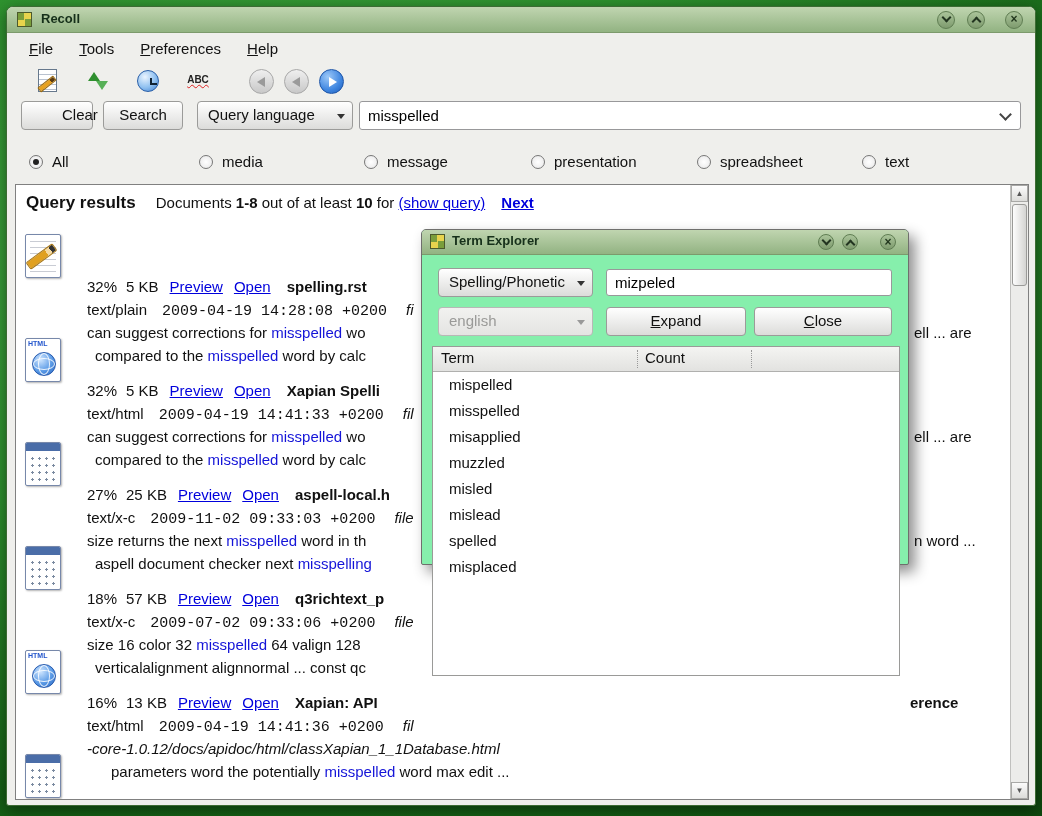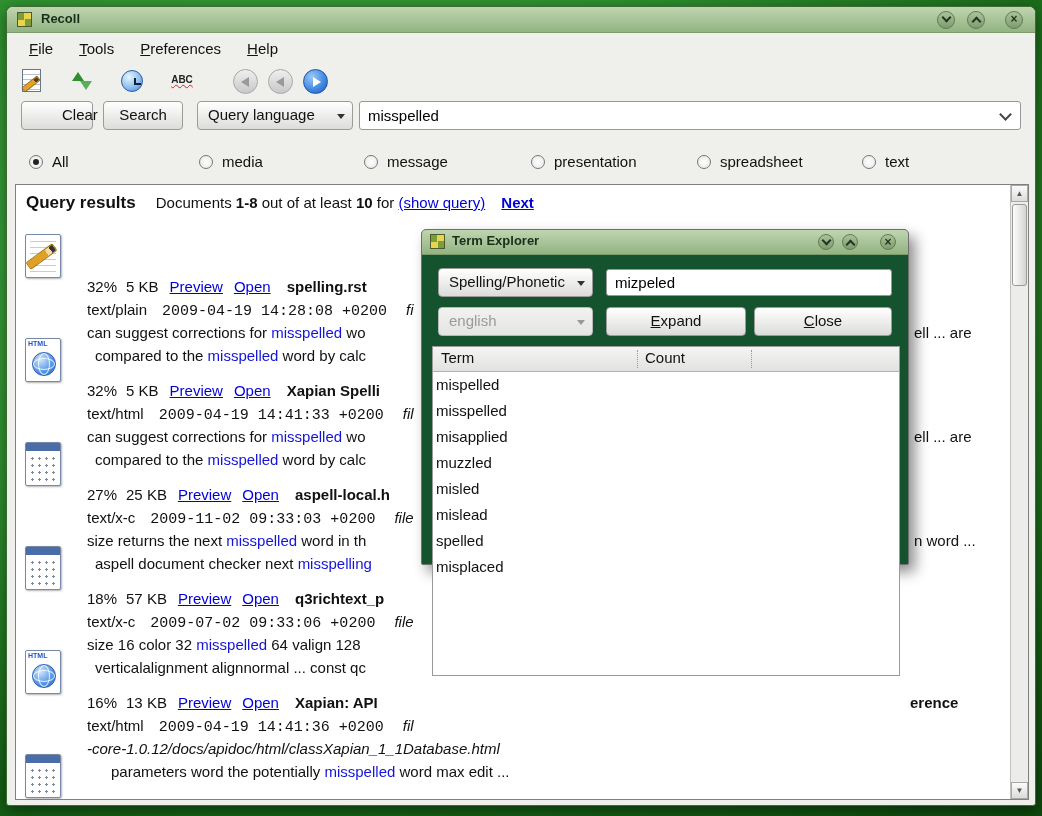--- a/index.html
+++ b/index.html
@@ -27,21 +27,21 @@
   .chev.up   { transform:rotate(-135deg); margin-top:6px; }
 
   
   .menubar { position:absolute; top:27px; left:0; right:0; height:28px;
     display:flex; align-items:center; padding-left:12px; gap:6px; }
   .menu-item { padding:3px 10px; cursor:pointer; }
   .mn { text-decoration:underline; }
 
   
   .toolbar { position:absolute; top:57px; left:0; right:0; height:34px;
-    display:flex; align-items:center; padding-left:12px; gap:24px; }
+    display:flex; align-items:center; padding-left:28px; gap:24px; }
   .tool { width:26px; height:26px; position:relative; cursor:pointer; }
   .t-doc { position:absolute; left:3px; top:1px; width:19px; height:23px; background:#fff;
     border:1px solid #66788c;
     background-image:repeating-linear-gradient(180deg, transparent 0 4px, #b9c2cf 4px 5px); }
   .t-pencil { position:absolute; left:2px; top:13px; width:20px; height:6px;
     background:linear-gradient(90deg,#e8a21f 0 75%, #5a3a10 75%); border:1px solid #9c6b10;
     transform:rotate(-38deg); border-radius:1px; }
   .sort-tri-u { position:absolute; left:3px; top:4px; width:0; height:0;
     border-left:6px solid transparent; border-right:6px solid transparent; border-bottom:9px solid #2f8f2f; }
   .sort-tri-d { position:absolute; left:11px; top:13px; width:0; height:0;
@@ -139,21 +139,21 @@
   .sc-btn { position:absolute; left:0; width:17px; height:17px;
     background:linear-gradient(#fbfbfb,#dcdcda); border:1px solid #a8a8a6;
     text-align:center; line-height:15px; font-size:8px; color:#555; cursor:pointer; }
   .sc-up { top:0; } .sc-down { bottom:0; }
   .sc-thumb { position:absolute; left:1px; top:19px; width:15px; height:82px;
     background:linear-gradient(90deg,#fdfdfd,#d4d4d2); border:1px solid #9a9a98;
     border-radius:3px; cursor:pointer; }
 
   
   .dialog { position:absolute; left:414px; top:222px; width:488px; height:336px;
-    background:#14532d; border:1px solid #6f6f6d; border-radius:5px 5px 2px 2px;
+    background:#86efac; border:1px solid #6f6f6d; border-radius:5px 5px 2px 2px;
     box-shadow:6px 7px 14px rgba(0,0,0,.45); z-index:20; }
   .dialog .titlebar { height:25px; border-radius:4px 4px 0 0; }
   .dialog .tb-icon { left:8px; top:4px; }
   .dialog .tb-title { left:30px; top:3px; }
   .dialog .tb-btn { width:16px; height:16px; }
   #dlg-mode { left:16px; top:38px; width:155px; }
   .dlg-input { position:absolute; left:184px; top:39px; width:286px; height:27px;
     background:#fff; border:1px solid #98989a; border-radius:3px; padding:0 8px; font:inherit; }
   #dlg-lang { left:16px; top:77px; width:155px; color:#9a9a98;
     background:linear-gradient(#f2f2f0,#e4e4e2); border-color:#b8b8b6; }
@@ -161,21 +161,21 @@
   #btn-expand { left:184px; top:77px; width:140px; }
   #btn-close { left:332px; top:77px; width:138px; }
   .termtable { position:absolute; left:10px; top:116px; width:468px; height:330px;
     background:#fff; border:1px solid #9a9a98; }
   .tt-header { height:25px; background:linear-gradient(#f4f4f2,#e2e2e0);
     border-bottom:1px solid #b0b0ae; position:relative; }
   .tt-h1 { position:absolute; left:8px; top:2px; }
   .tt-h2 { position:absolute; left:212px; top:2px; }
   .tt-sep1 { position:absolute; left:204px; top:3px; bottom:3px; border-left:1px dotted #999; }
   .tt-sep2 { position:absolute; left:318px; top:3px; bottom:3px; border-left:1px dotted #999; }
-  .tt-row { height:26px; line-height:26px; padding-left:3px; cursor:default; }
+  .tt-row { height:26px; line-height:26px; padding-left:16px; cursor:default; }
 </style>
 </head>
 <body>
 
 <div class="window">
 
   <div class="titlebar">
     <div class="tb-icon"></div>
     <div class="tb-title">Recoll</div>
     <div class="tb-btn" style="right:80px;">

